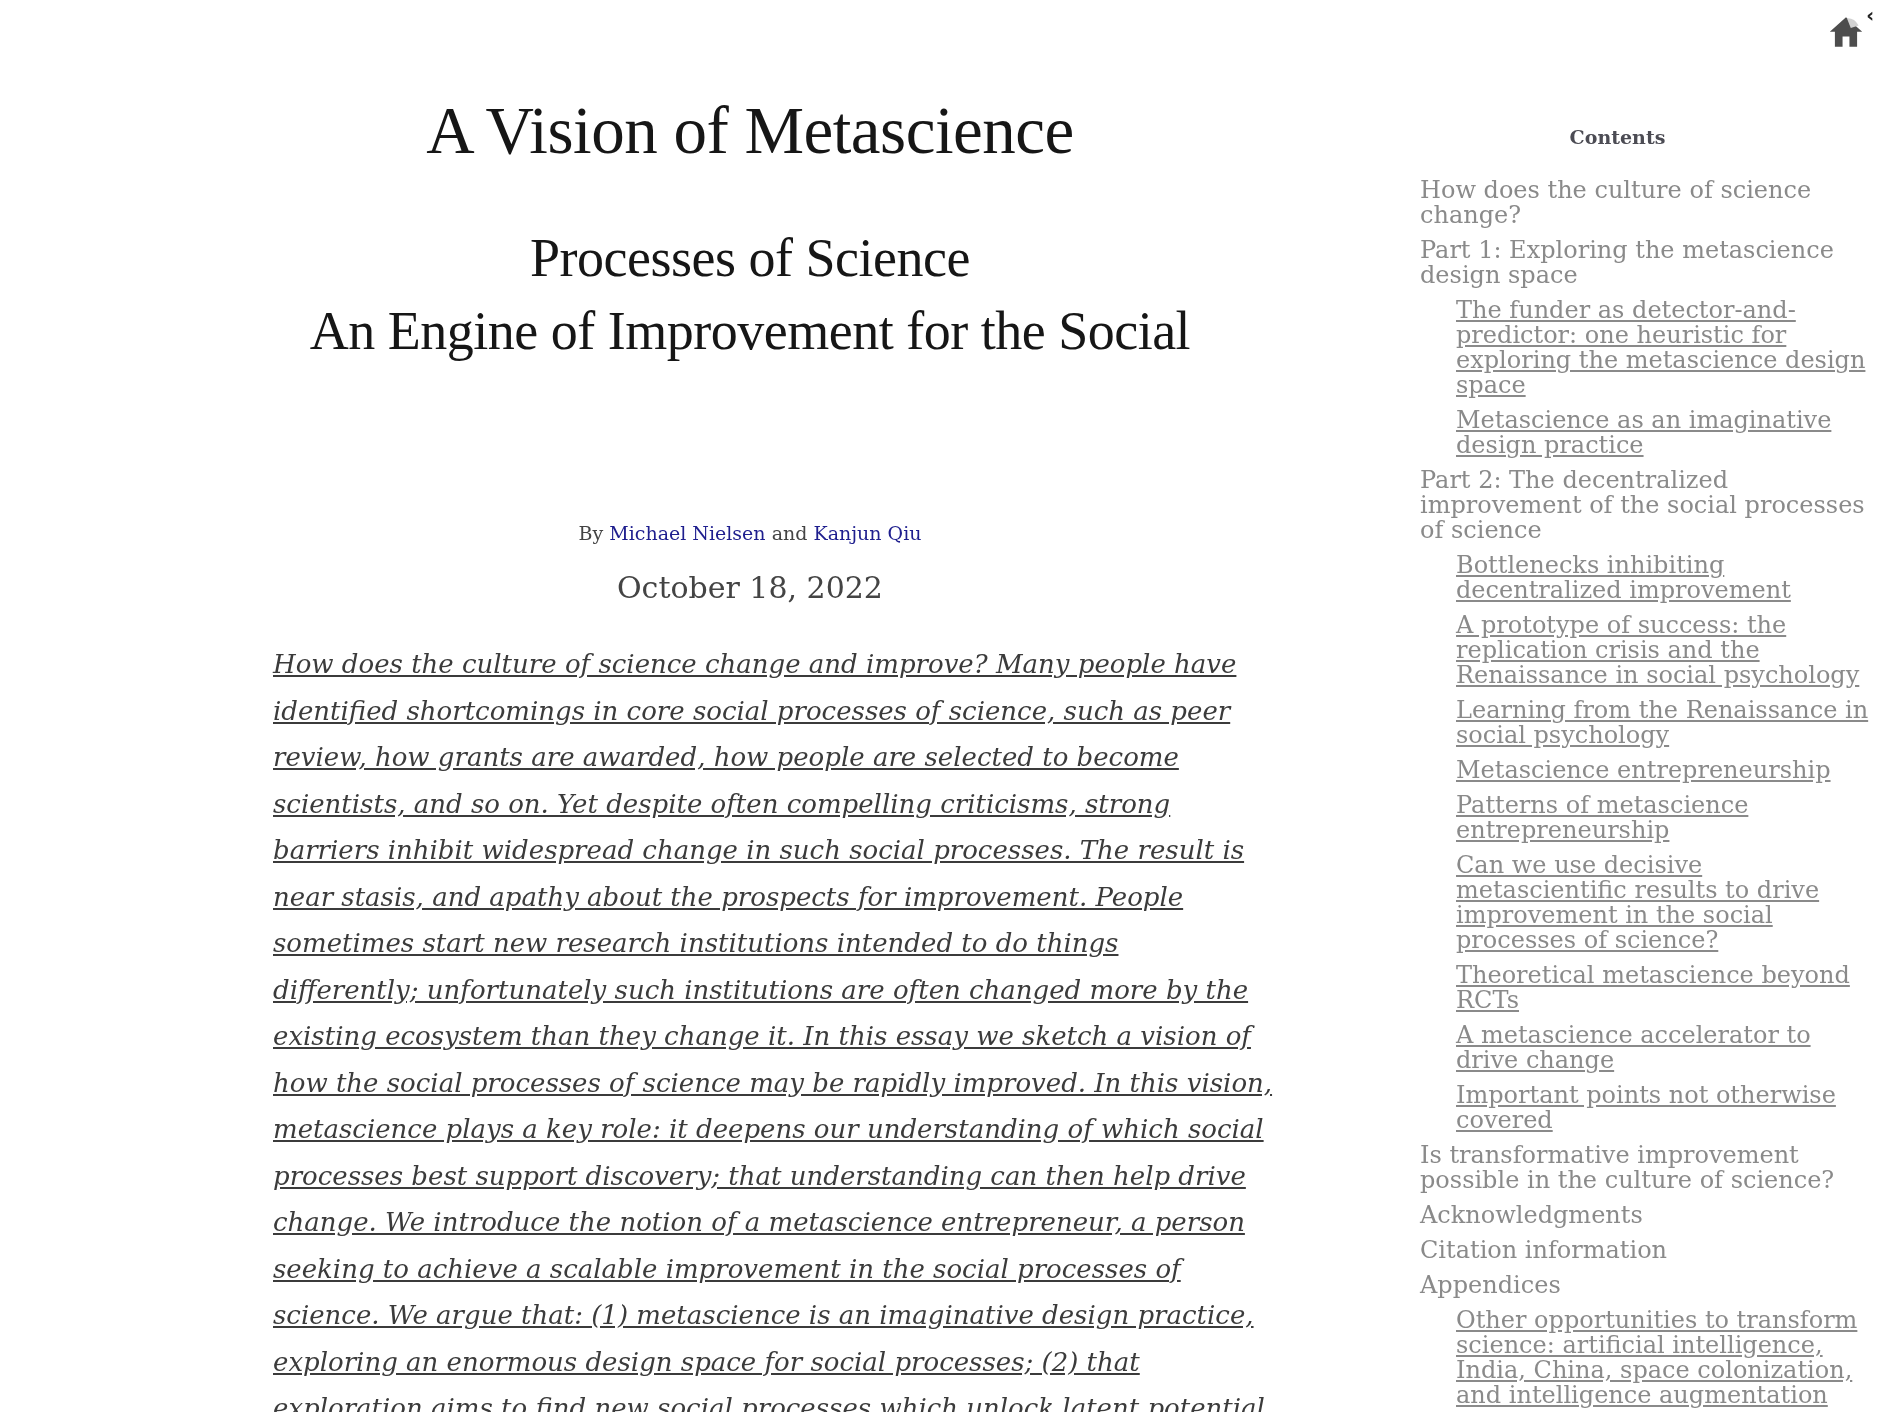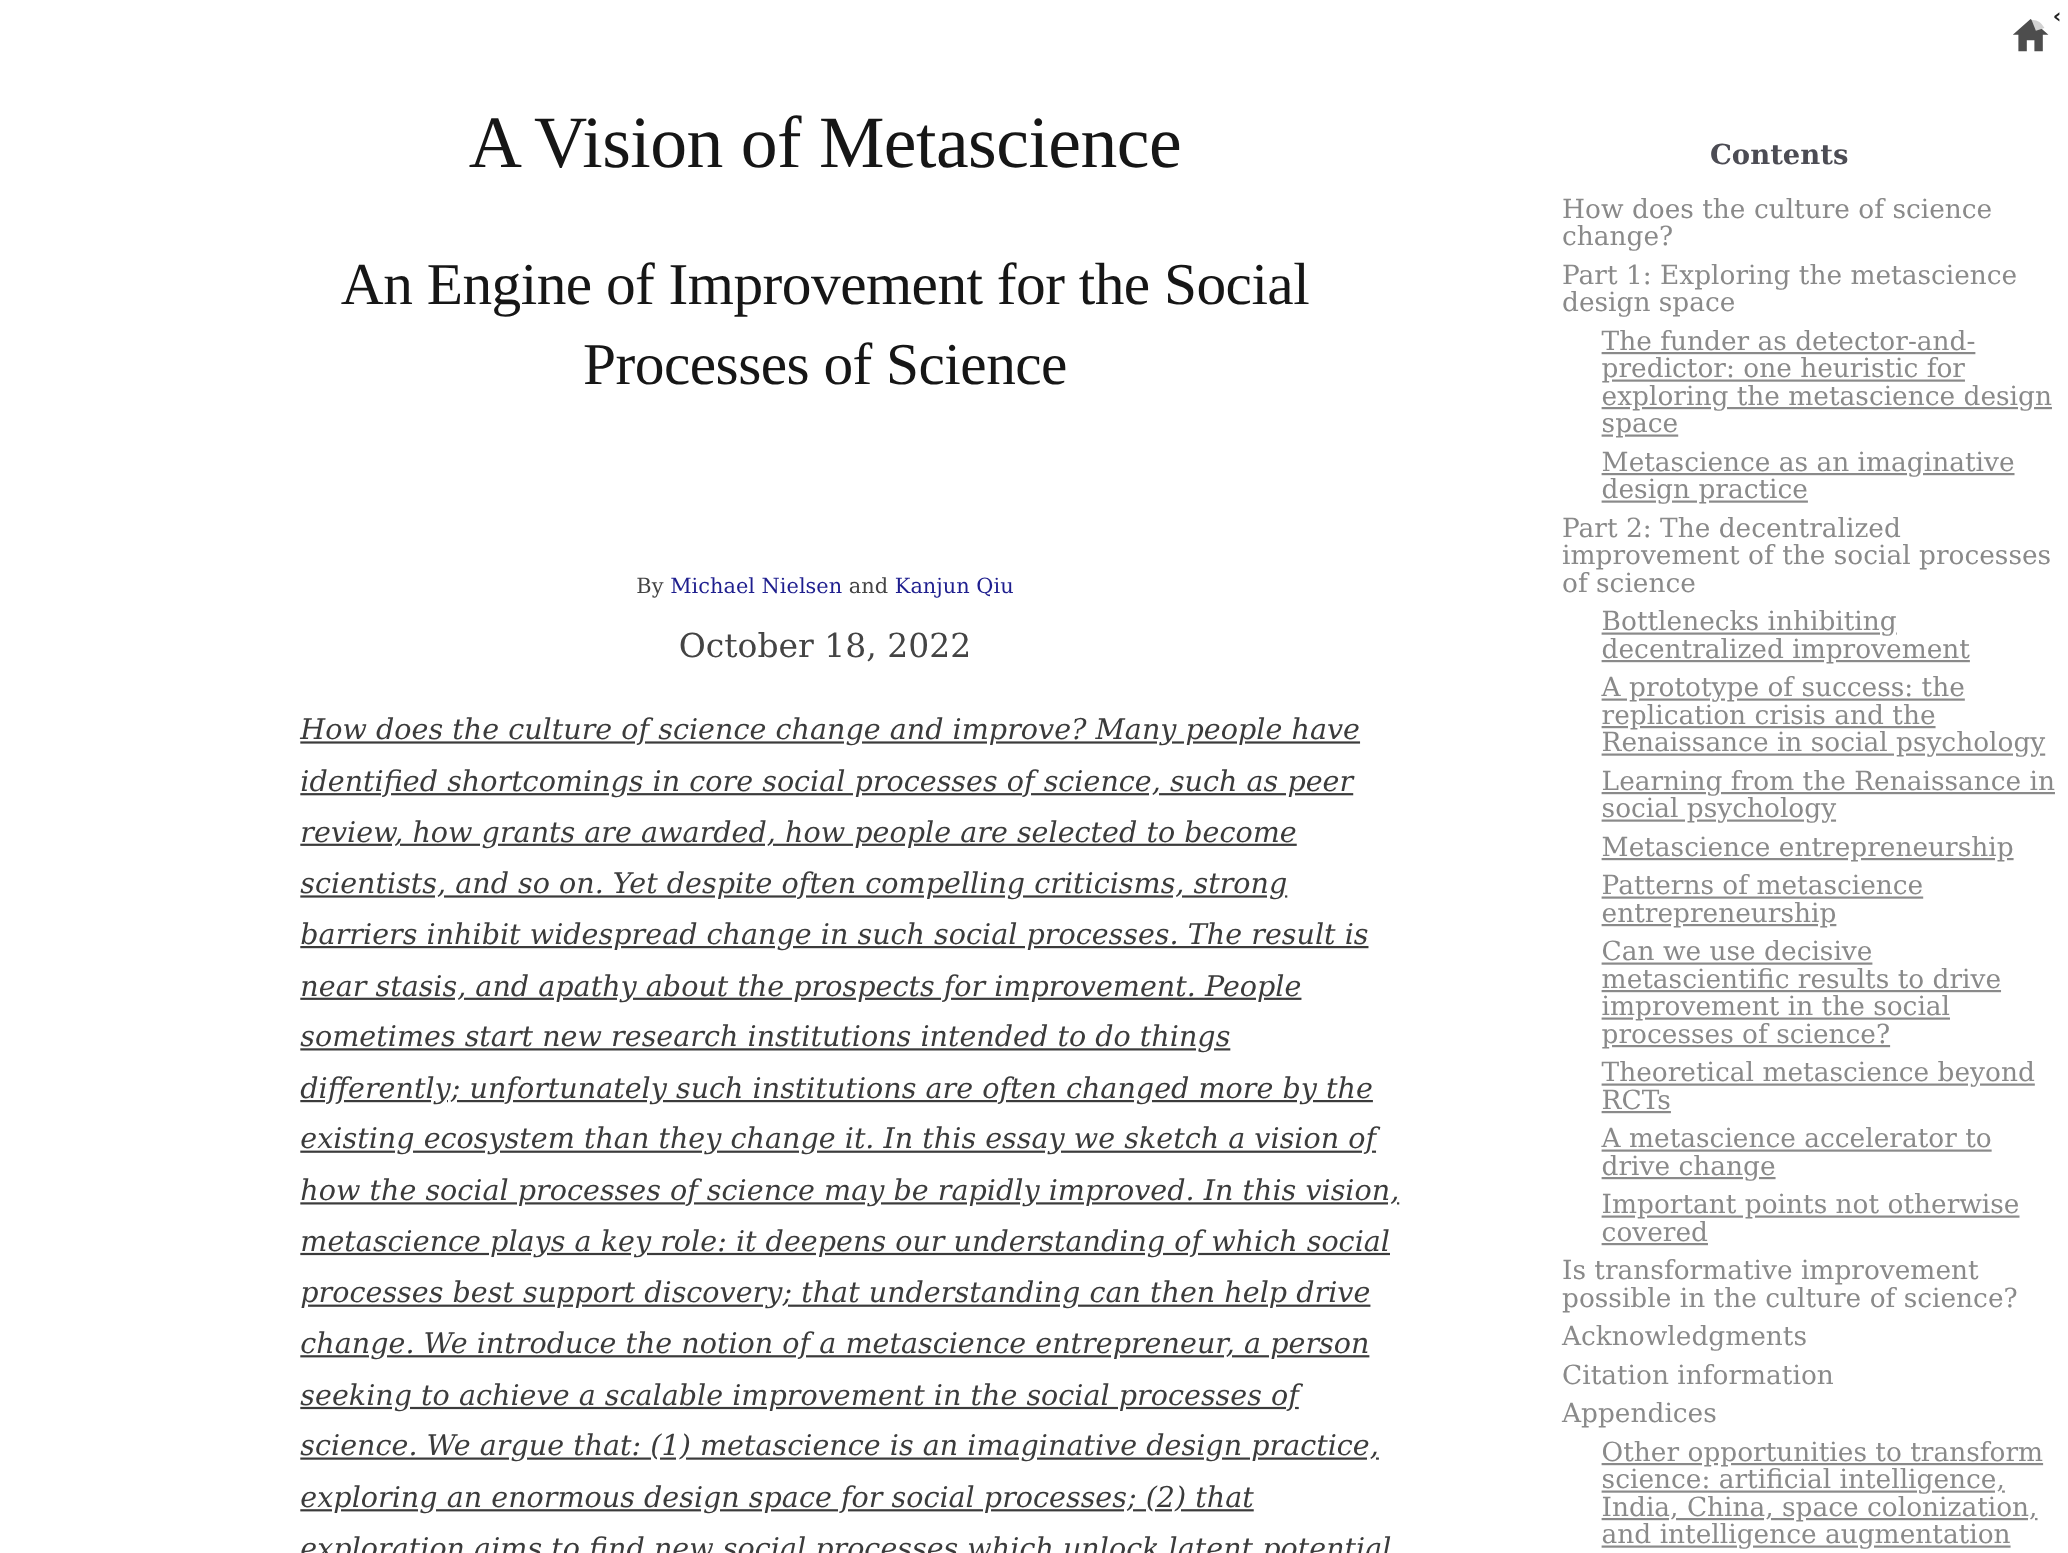--- a/index.html
+++ b/index.html
@@ -59,21 +59,21 @@
     position:absolute;top:641px;left:8px;width:962px;
     font-style:italic;font-size:26px;line-height:46.5px;
     color:var(--abstract_text);
   }
   .abs-line{white-space:nowrap;text-decoration:underline;}
 
   
   .sidebar{position:absolute;left:1420px;top:0;width:455px;height:1412px;}
   .contents-heading{
     position:absolute;top:126px;left:0;width:395px;margin:0;
-    text-align:center;font-size:25px;font-weight:bold;
+    text-align:center;font-size:19px;font-weight:bold;
     color:var(--contents_heading);
   }
   .toc{position:absolute;top:178px;left:0;width:455px;}
   .toc-item{
     display:block;font-size:24px;line-height:25px;
     color:var(--toc_text);text-decoration:none;margin:0 0 10px 0;
     cursor:pointer;
   }
   .toc-item.lvl1{margin-left:36px;text-decoration:underline;}
 </style>
@@ -85,22 +85,22 @@
     <path fill="var(--home_icon)" d="M12 2.2 L1.2 11.8 L4.6 11.8 L4.6 21.8 L9.7 21.8 L9.7 15.0 L14.3 15.0 L14.3 21.8 L19.4 21.8 L19.4 11.8 L22.8 11.8 Z"></path>
     <path fill="#d2d2d2" d="M12.6 2.8 Q17.6 2.4 20.4 7.6 L15.2 9.3 Z"></path>
   </svg>
   <span class="collapse-chevron">‹</span>
 </button>
 
 <main class="article">
   <h1 class="title">A Vision of Metascience</h1>
 
   <h2 class="subtitle">
+      <div class="subtitle-line">Processes of Science</div>
       <div class="subtitle-line">An Engine of Improvement for the Social</div>
-      <div class="subtitle-line">Processes of Science</div>
     </h2>
 
   <div class="byline">
     <span>By</span>
     <a class="author-link">Michael Nielsen</a>
     <span>and</span>
     <a class="author-link">Kanjun Qiu</a>
   </div>
 
   <div class="pubdate">October 18, 2022</div>

